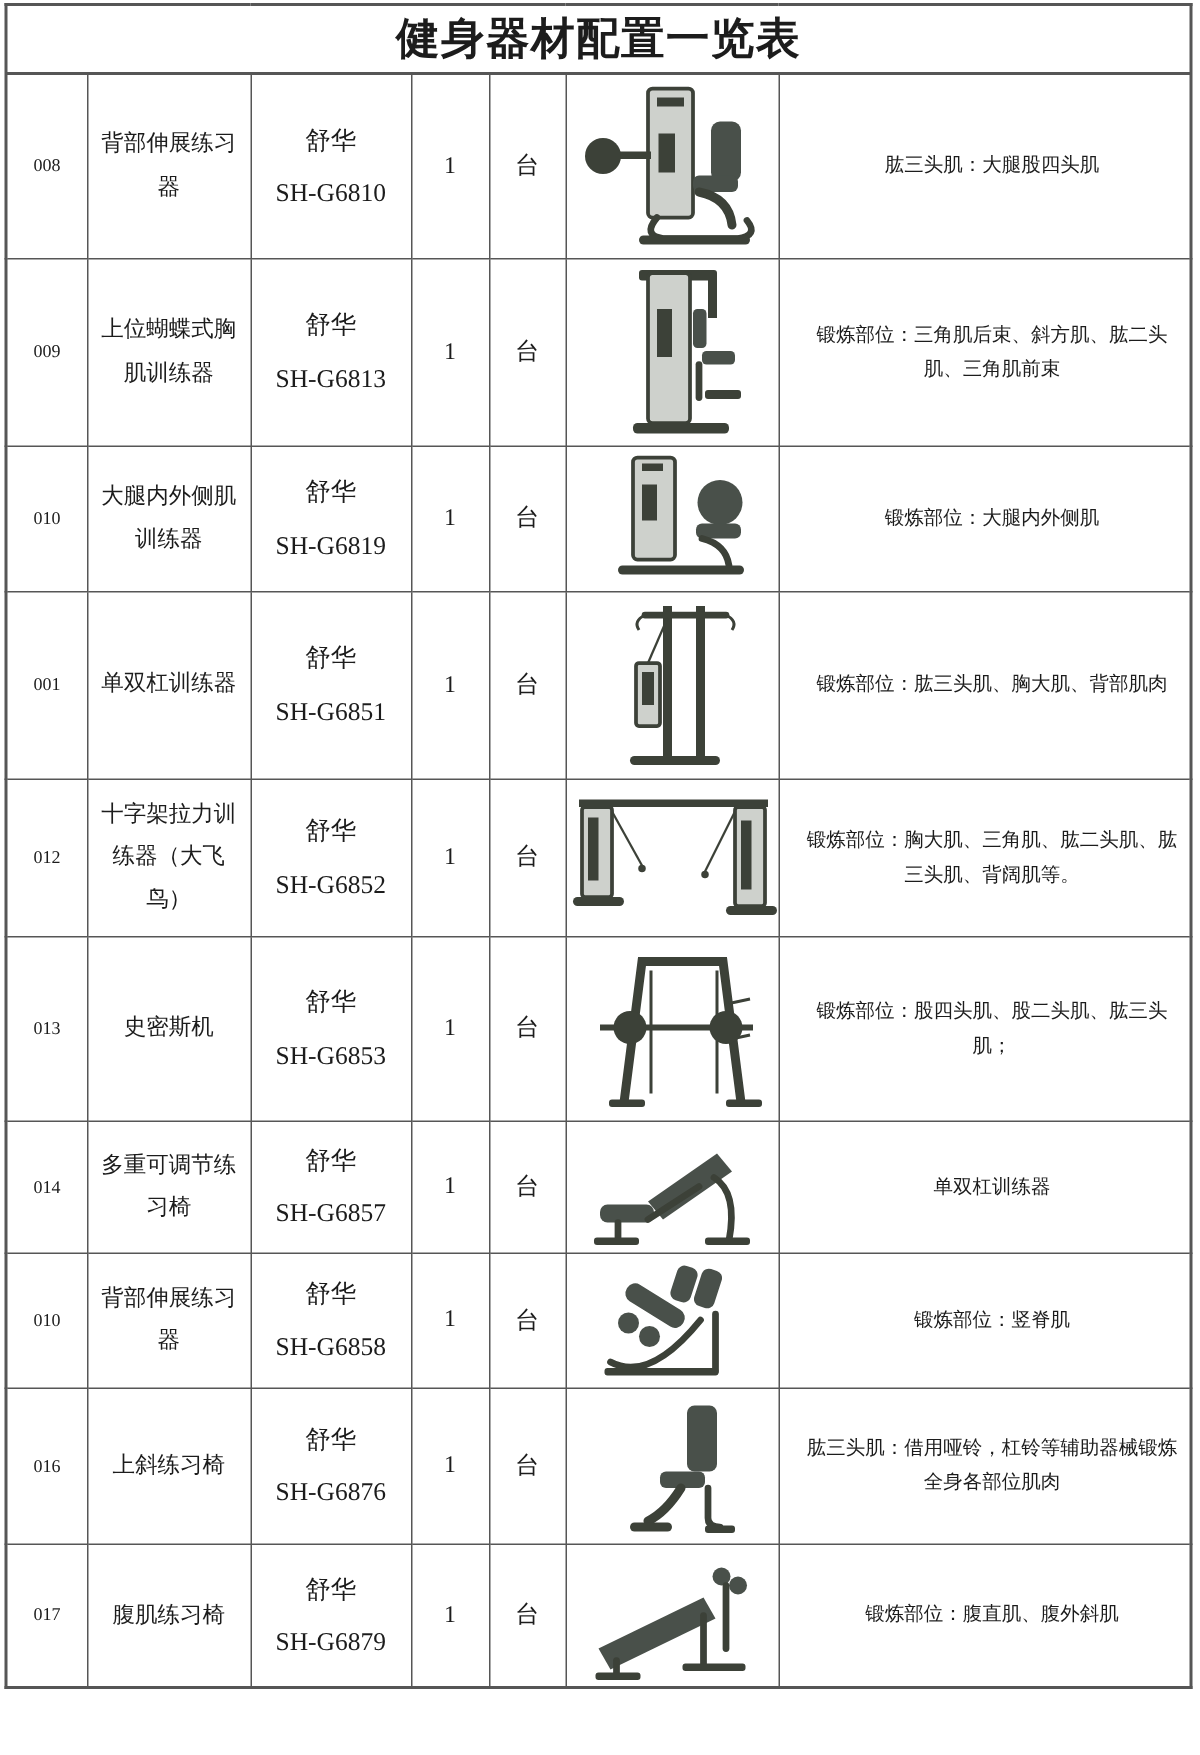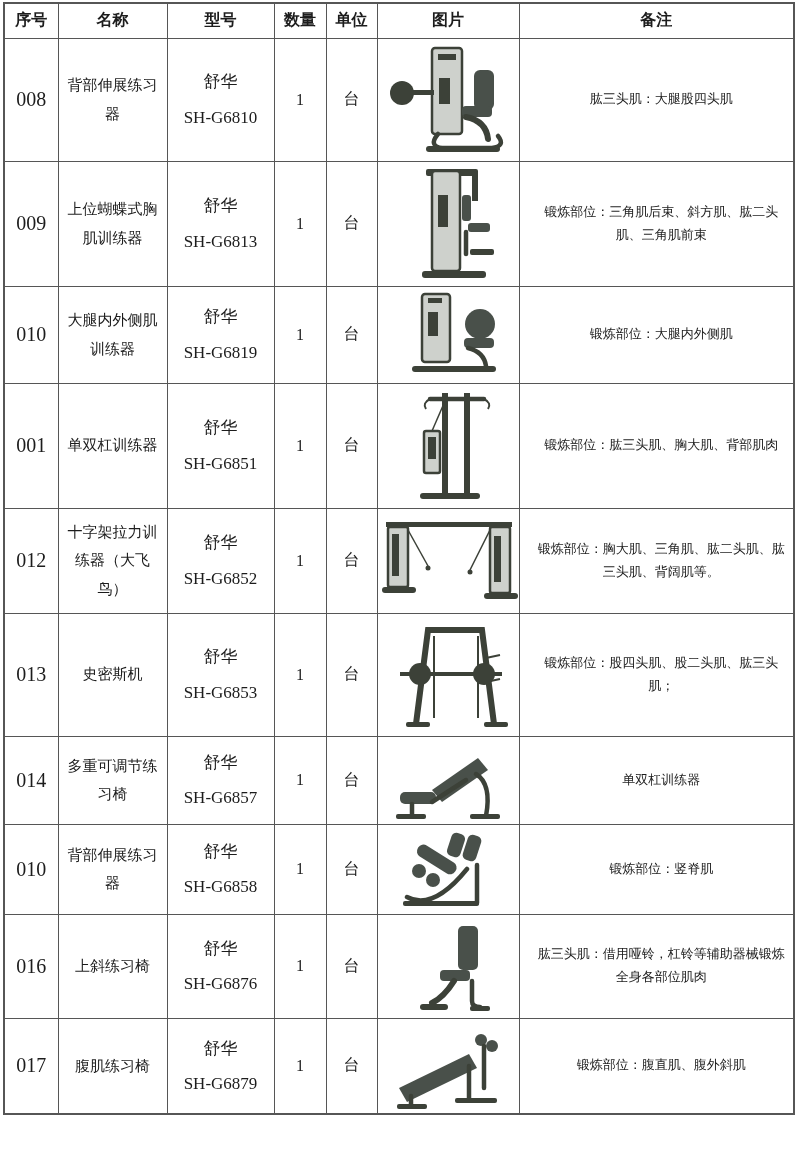--- a/index.html
+++ b/index.html
@@ -32,21 +32,21 @@
     font-weight:bold;
     font-size:29px;
     letter-spacing:1px;
   }
   tr.head-row th{
     height:35px;
     font-family:"Liberation Sans",sans-serif;
     font-weight:bold;
     font-size:16px;
   }
-  td.c-no{font-size:20px;}
+  td.c-no{font-size:12px;}
   td.c-name{font-size:15px;line-height:1.9;padding:0 6px;}
   td.c-model{font-size:17px;line-height:1.6;}
   td.c-model .brand{margin-bottom:8px;}
   td.c-qty,td.c-unit{font-size:16px;}
   td.c-img{padding:2px;}
   td.c-img svg{display:block;margin:0 auto;}
   td.c-remark{
     font-size:13px;
     text-align:left;
     padding:0 2px 0 12px;
@@ -71,30 +71,24 @@
     <col style="width:54px">
         <col style="width:109px">
         <col style="width:107px">
     <col style="width:52px">
         <col style="width:51px">
         <col style="width:142px">
     <col style="width:275px">
   </colgroup>
 
   <tbody>
-
-  <tr class="head-row">
-    <th>序号</th>
-    <th>名称</th>
-    <th>型号</th>
-    <th>数量</th>
-    <th>单位</th>
-    <th>图片</th>
-    <th>备注</th>
-  </tr>
+        <tr class="title-row">
+    <td colspan="7">健身器材配置一览表</td>
+  </tr>
+
 
   <tr style="height:123px">
     <td class="c-no">008</td>
     <td class="c-name">背部伸展练习器</td>
     <td class="c-model">
       <div class="brand">舒华</div>
       <div>SH-G6810</div>
     </td>
     <td class="c-qty">1</td>
     <td class="c-unit">台</td>

